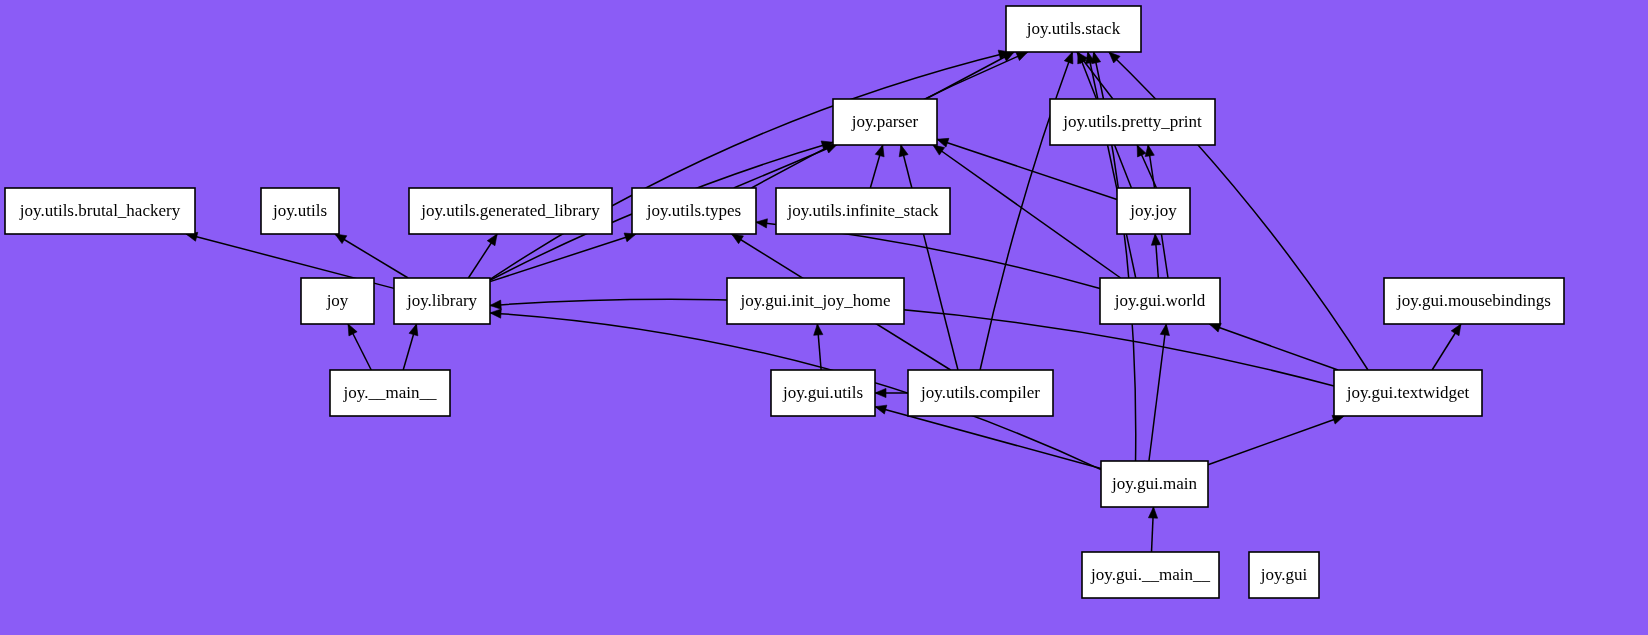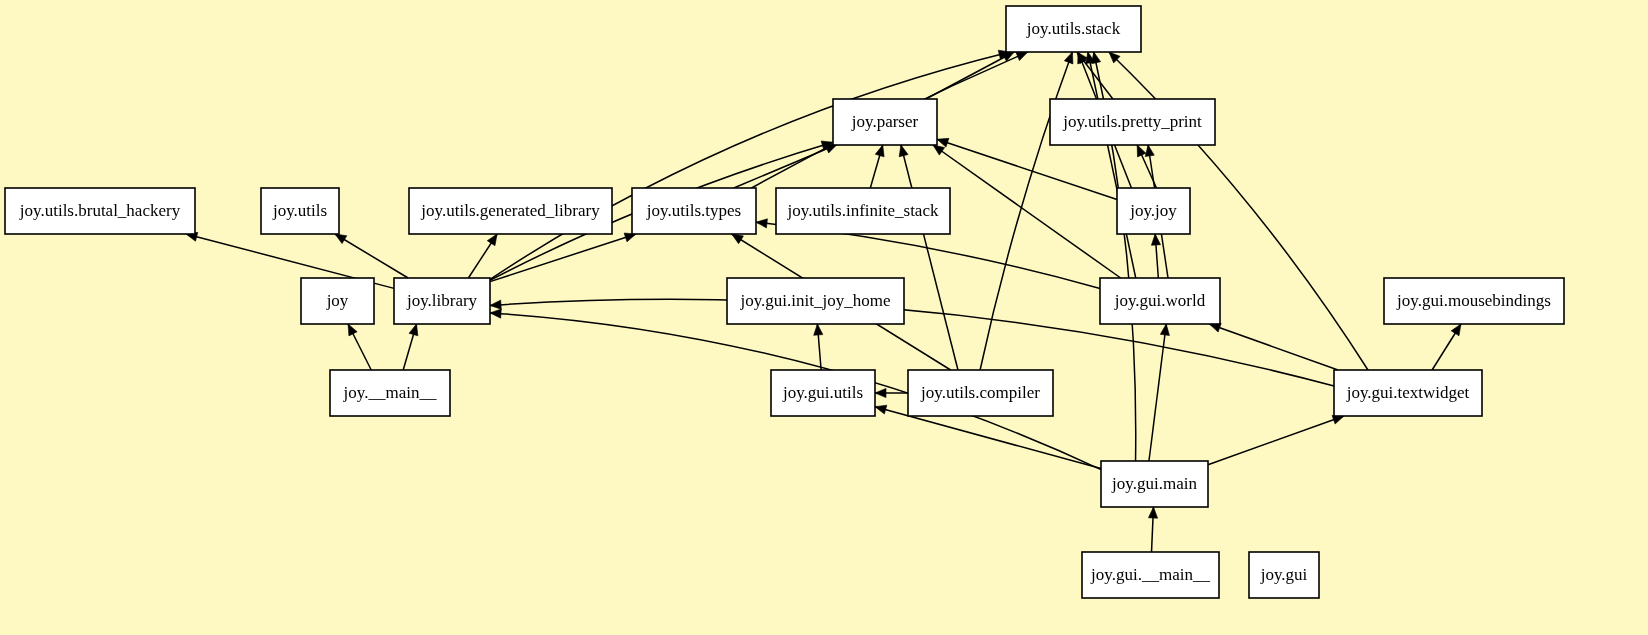--- a/index.html
+++ b/index.html
@@ -4,21 +4,21 @@
 <style>
   html, body {
     margin: 0;
     padding: 0;
     background: #ffffff;
   }
   #canvas-wrap {
     position: relative;
     width: 1648px;
     height: 635px;
-    background: #fef9c3;
+    background: #8b5cf6;
     overflow: hidden;
     font-family: "Liberation Serif", "DejaVu Serif", serif;
   }
   svg#graph {
     position: absolute;
     top: 0;
     left: 0;
     width: 1648px;
     height: 635px;
     display: block;

